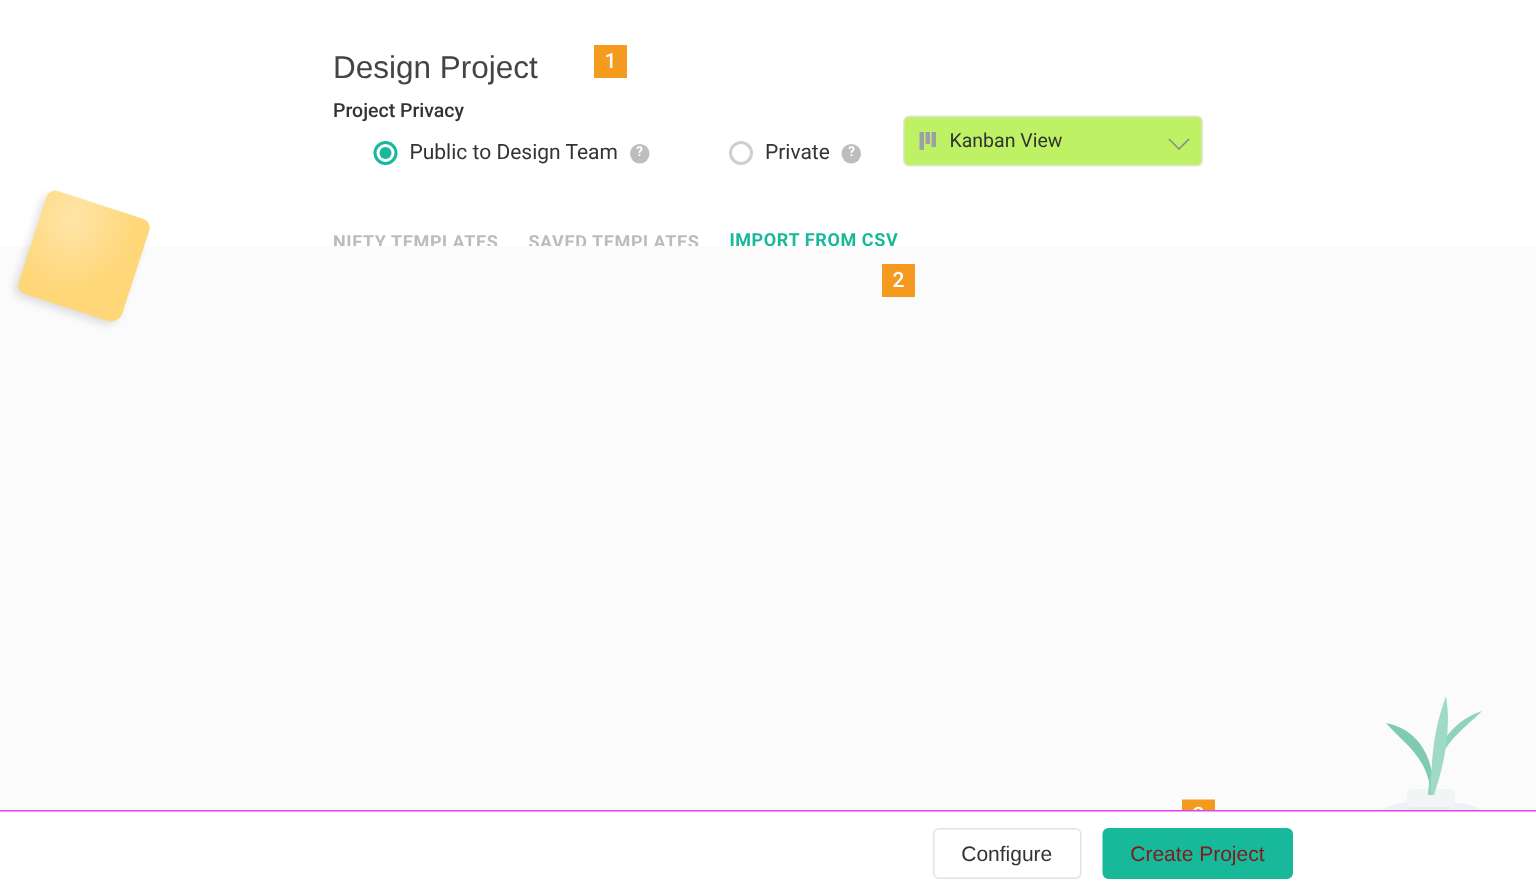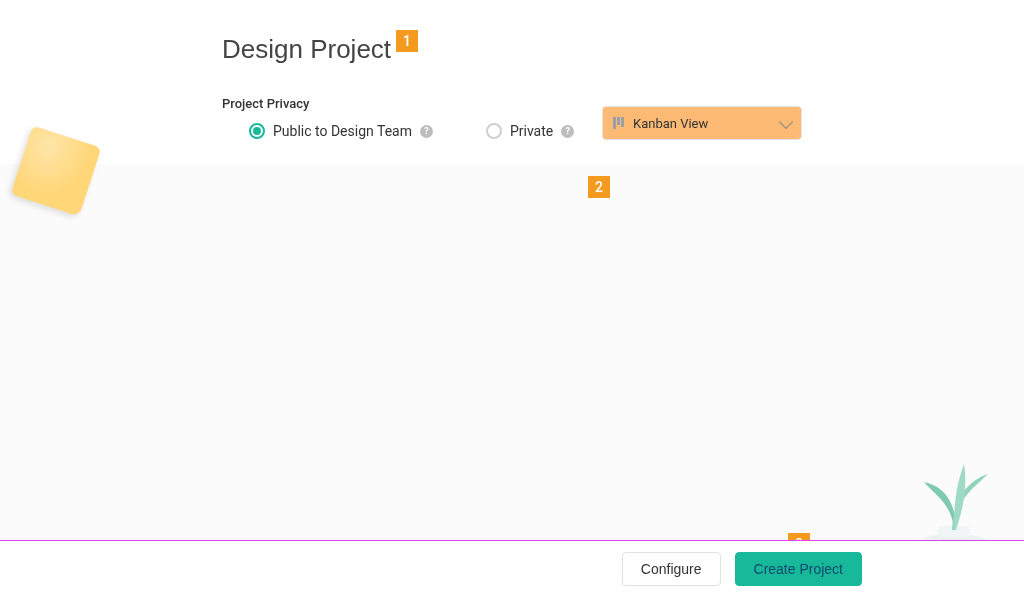--- a/index.html
+++ b/index.html
@@ -10,59 +10,59 @@
   .sticky { position: absolute; left: 20px; top: 135px; width: 72px; height: 72px; background: #ffd779; transform: rotate(18deg); border-radius: 6px 6px 8px 6px; box-shadow: -2px 3px 6px rgba(0,0,0,.12); }
   .sticky::before { content:""; position:absolute; inset:0; background: radial-gradient(ellipse at 30% 20%, rgba(255,255,255,.35), rgba(0,0,0,0) 60%); border-radius: inherit; }
 
   
   .plant { position: absolute; right: 10px; bottom: 42px; width: 120px; height: 120px; }
   .plant svg { width: 100%; height: 100%; }
 
   .content { width: 580px; margin: 0 auto; padding-top: 34px; }
 
   .title-row { display:flex; align-items: flex-start; gap: 10px; }
-  .project-title { font-size: 26px; color: #444; font-weight: 500; padding-bottom: 10px; width: 100%; border: none; outline: none; }
+  .project-title { font-size: 21px; color: #444; font-weight: 500; padding-bottom: 10px; width: 100%; border: none; outline: none; }
   .title-underline { height:1px; background:#e6e6e6; margin-top:-2px; }
 
   .badge { display:inline-flex; align-items:center; justify-content:center; width:22px; height:22px; background:#f39a1f; color:#fff; font-size:14px; font-weight:500; }
 
-  .row2 { display:flex; justify-content: space-between; margin-top: 22px; }
+  .row2 { display:flex; justify-content: space-between; }
   .col-left { }
   .label { font-size: 13px; color: #333; font-weight: 500; }
   .label .help { margin-left: 4px; }
 
   .privacy-options { display:flex; gap: 26px; margin-top: 12px; align-items:center; }
   .radio { display:flex; align-items:center; gap:8px; cursor:pointer; font-size:14px; color:#333;padding-left:27px; }
   .radio-dot { width:16px; height:16px; border-radius:50%; border:2px solid #18b89a; display:inline-flex; align-items:center; justify-content:center; }
   .radio-dot.unselected { border-color:#cfcfcf; }
   .radio-dot .inner { width:8px; height:8px; border-radius:50%; background:#18b89a; }
   .help-icon { width:13px; height:13px; border-radius:50%; background:#6f6f6f; color:#fff; font-size:9px; display:inline-flex; align-items:center; justify-content:center; font-weight:700; }
   .help-icon.light { background:#bdbdbd; }
 
   .col-right { width: 200px; }
-  .select { margin-top:10px; border:1px solid #e3e3e3; border-radius:4px; height:34px; display:flex; align-items:center; padding:0 10px; font-size:13px; color:#333; cursor:pointer; justify-content:space-between; background:#fdba74; }
+  .select { margin-top:10px; border:1px solid #e3e3e3; border-radius:4px; height:34px; display:flex; align-items:center; padding:0 10px; font-size:13px; color:#333; cursor:pointer; justify-content:space-between; background:#bef264; }
   .select .left { display:flex; align-items:center; gap:8px; }
   .kanban-icon { width:12px; height:12px; display:inline-block; background: linear-gradient(#9aa0a6,#9aa0a6) 0 0/3px 12px no-repeat, linear-gradient(#9aa0a6,#9aa0a6) 4px 0/3px 8px no-repeat, linear-gradient(#9aa0a6,#9aa0a6) 8px 0/3px 10px no-repeat; }
   .chevron { width:10px; height:10px; border-right:1.5px solid #888; border-bottom:1.5px solid #888; transform: rotate(45deg); margin-top:-3px; }
 
   
   .lower { position:absolute; left:0; right:0; top:164px; bottom:0; background:#fbfbfc; }
 
   .tabs-wrap { display:flex; align-items:center; gap:20px; margin-top: 36px; padding-top: 6px; }
   .tab { font-size:12px; font-weight:700; letter-spacing:.4px; color:#b8bdc2; cursor:pointer; padding-bottom:4px; text-transform: uppercase; }
   .tab.active { color:#18b89a; border-bottom:2px solid #18b89a; }
 
   .hint { margin-top: 20px; font-size:14px; color:#5e6b76; }
 
   
   .footer { position:absolute; left:0; right:0; bottom:0; height:56px; border-top:1px solid #d946ef; background:#fff; display:flex; align-items:center; justify-content:center; }
   .footer-inner { width:580px; display:flex; justify-content:flex-end; gap:14px; align-items:center; margin-left: 120px;}
   .btn { height:34px; padding:0 18px; border-radius:4px; font-size:14px; cursor:pointer; display:inline-flex; align-items:center; }
   .btn-secondary { background:#fff; border:1px solid #e0e2e5; color:#333; }
-  .btn-primary { background:#18b89a; border:1px solid #18b89a; color:#0c4a6e; }
+  .btn-primary { background:#18b89a; border:1px solid #18b89a; color:#7f1d1d; }
 
   .badge-abs { position:absolute; }
   .badge-1 { left: 396px; top: 30px; }
   .badge-2 { left: 588px; top: 176px; }
   .badge-3 { left: 788px; top: 533px; }
 
 </style>
 </head>
 <body>
 

